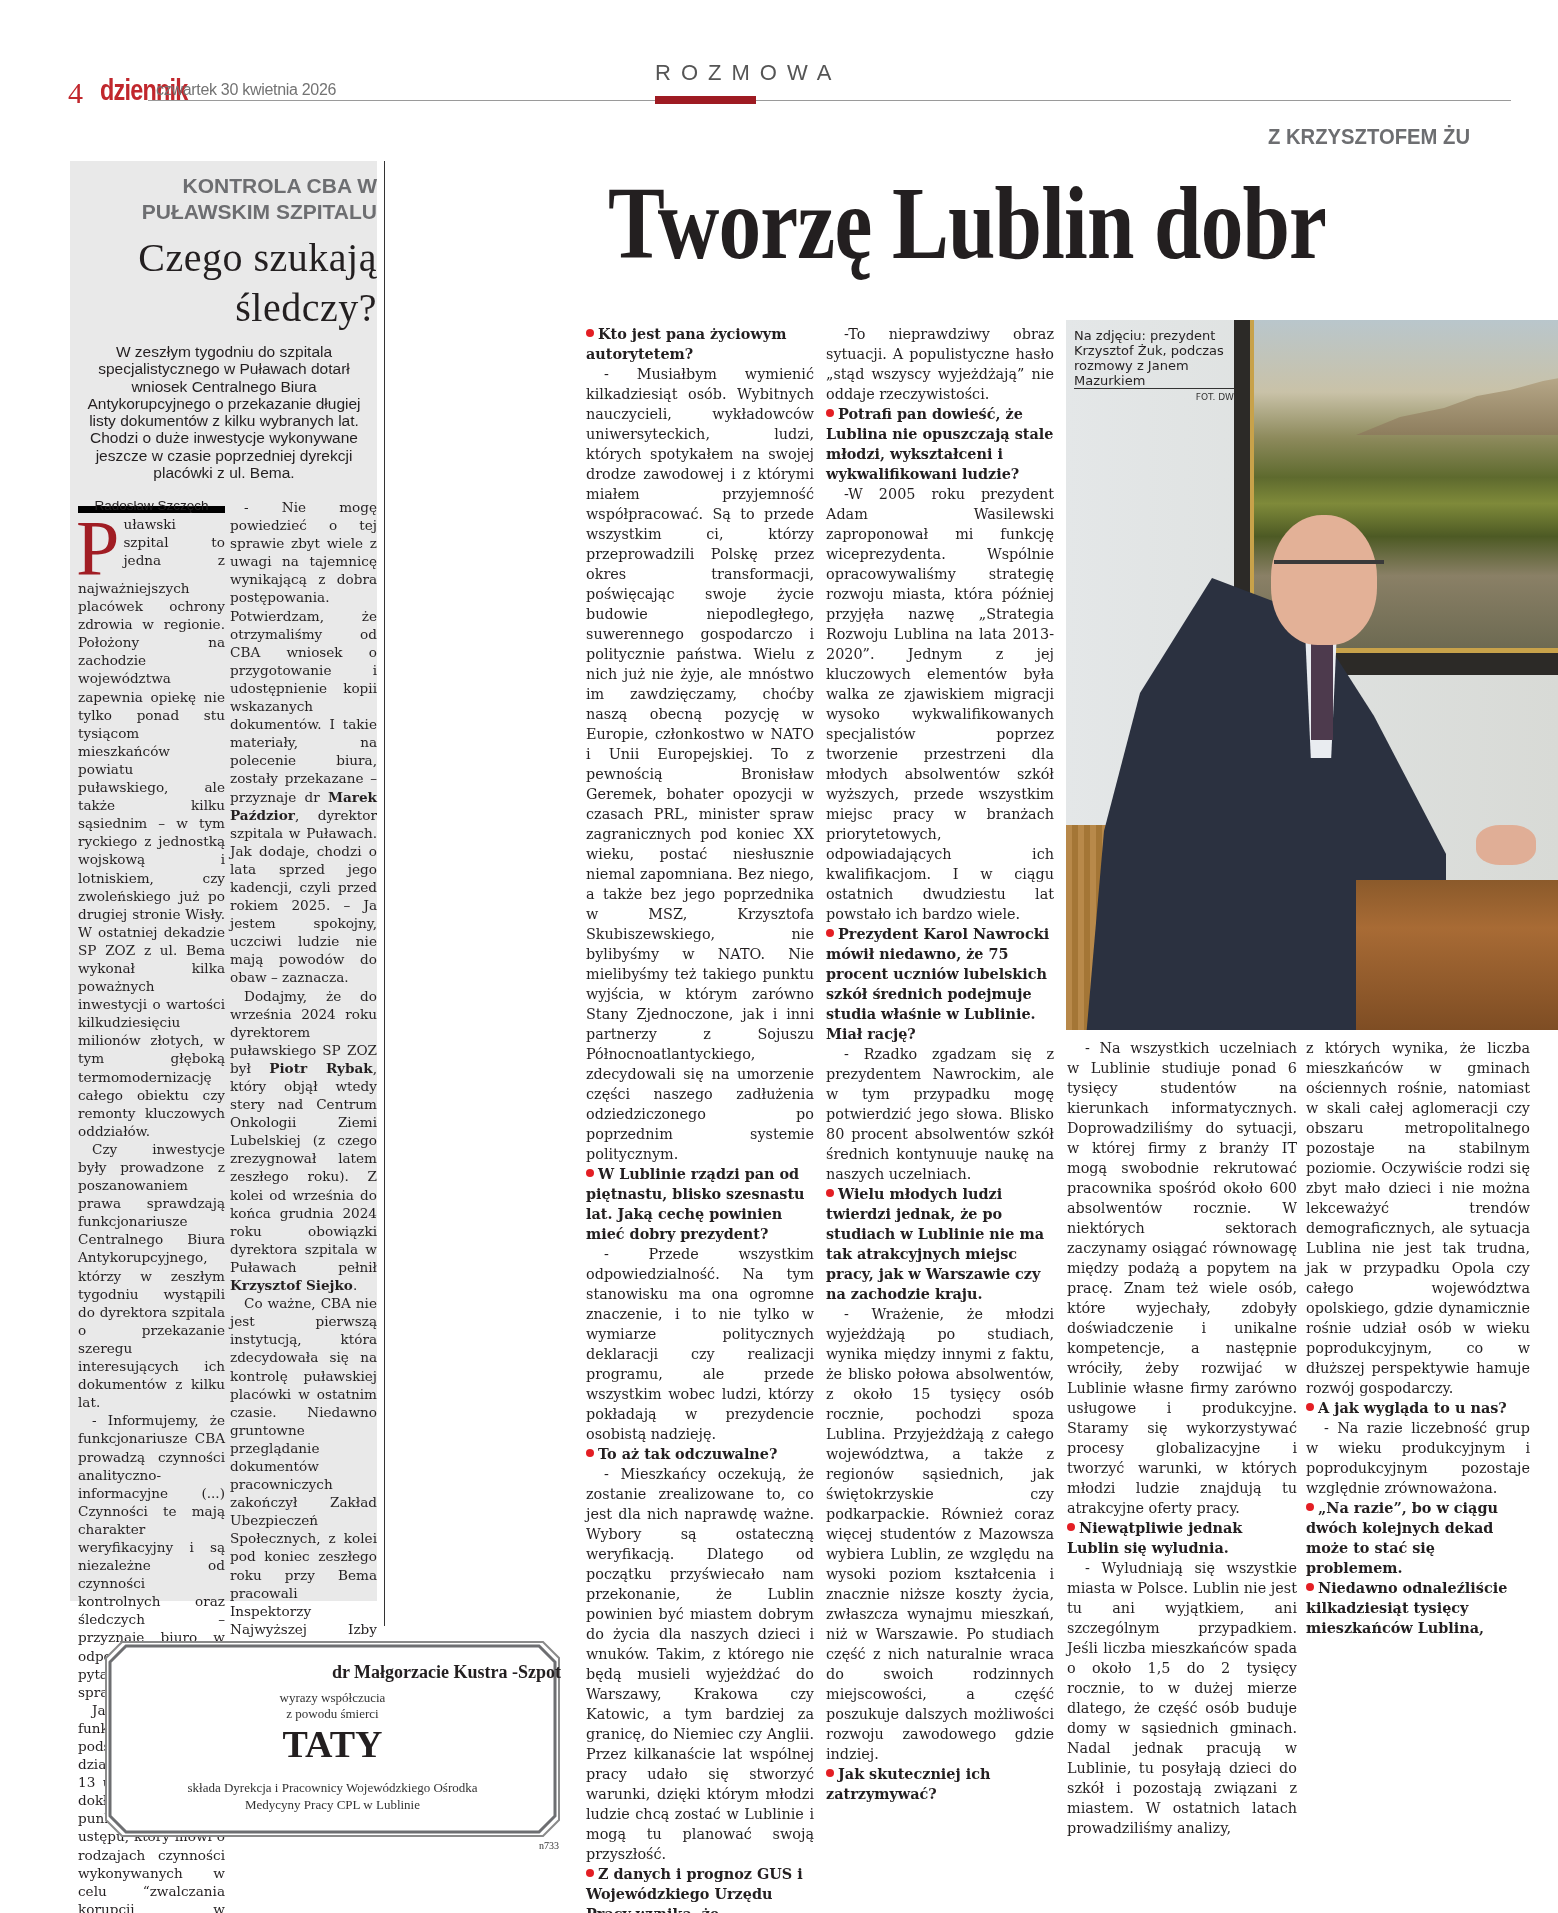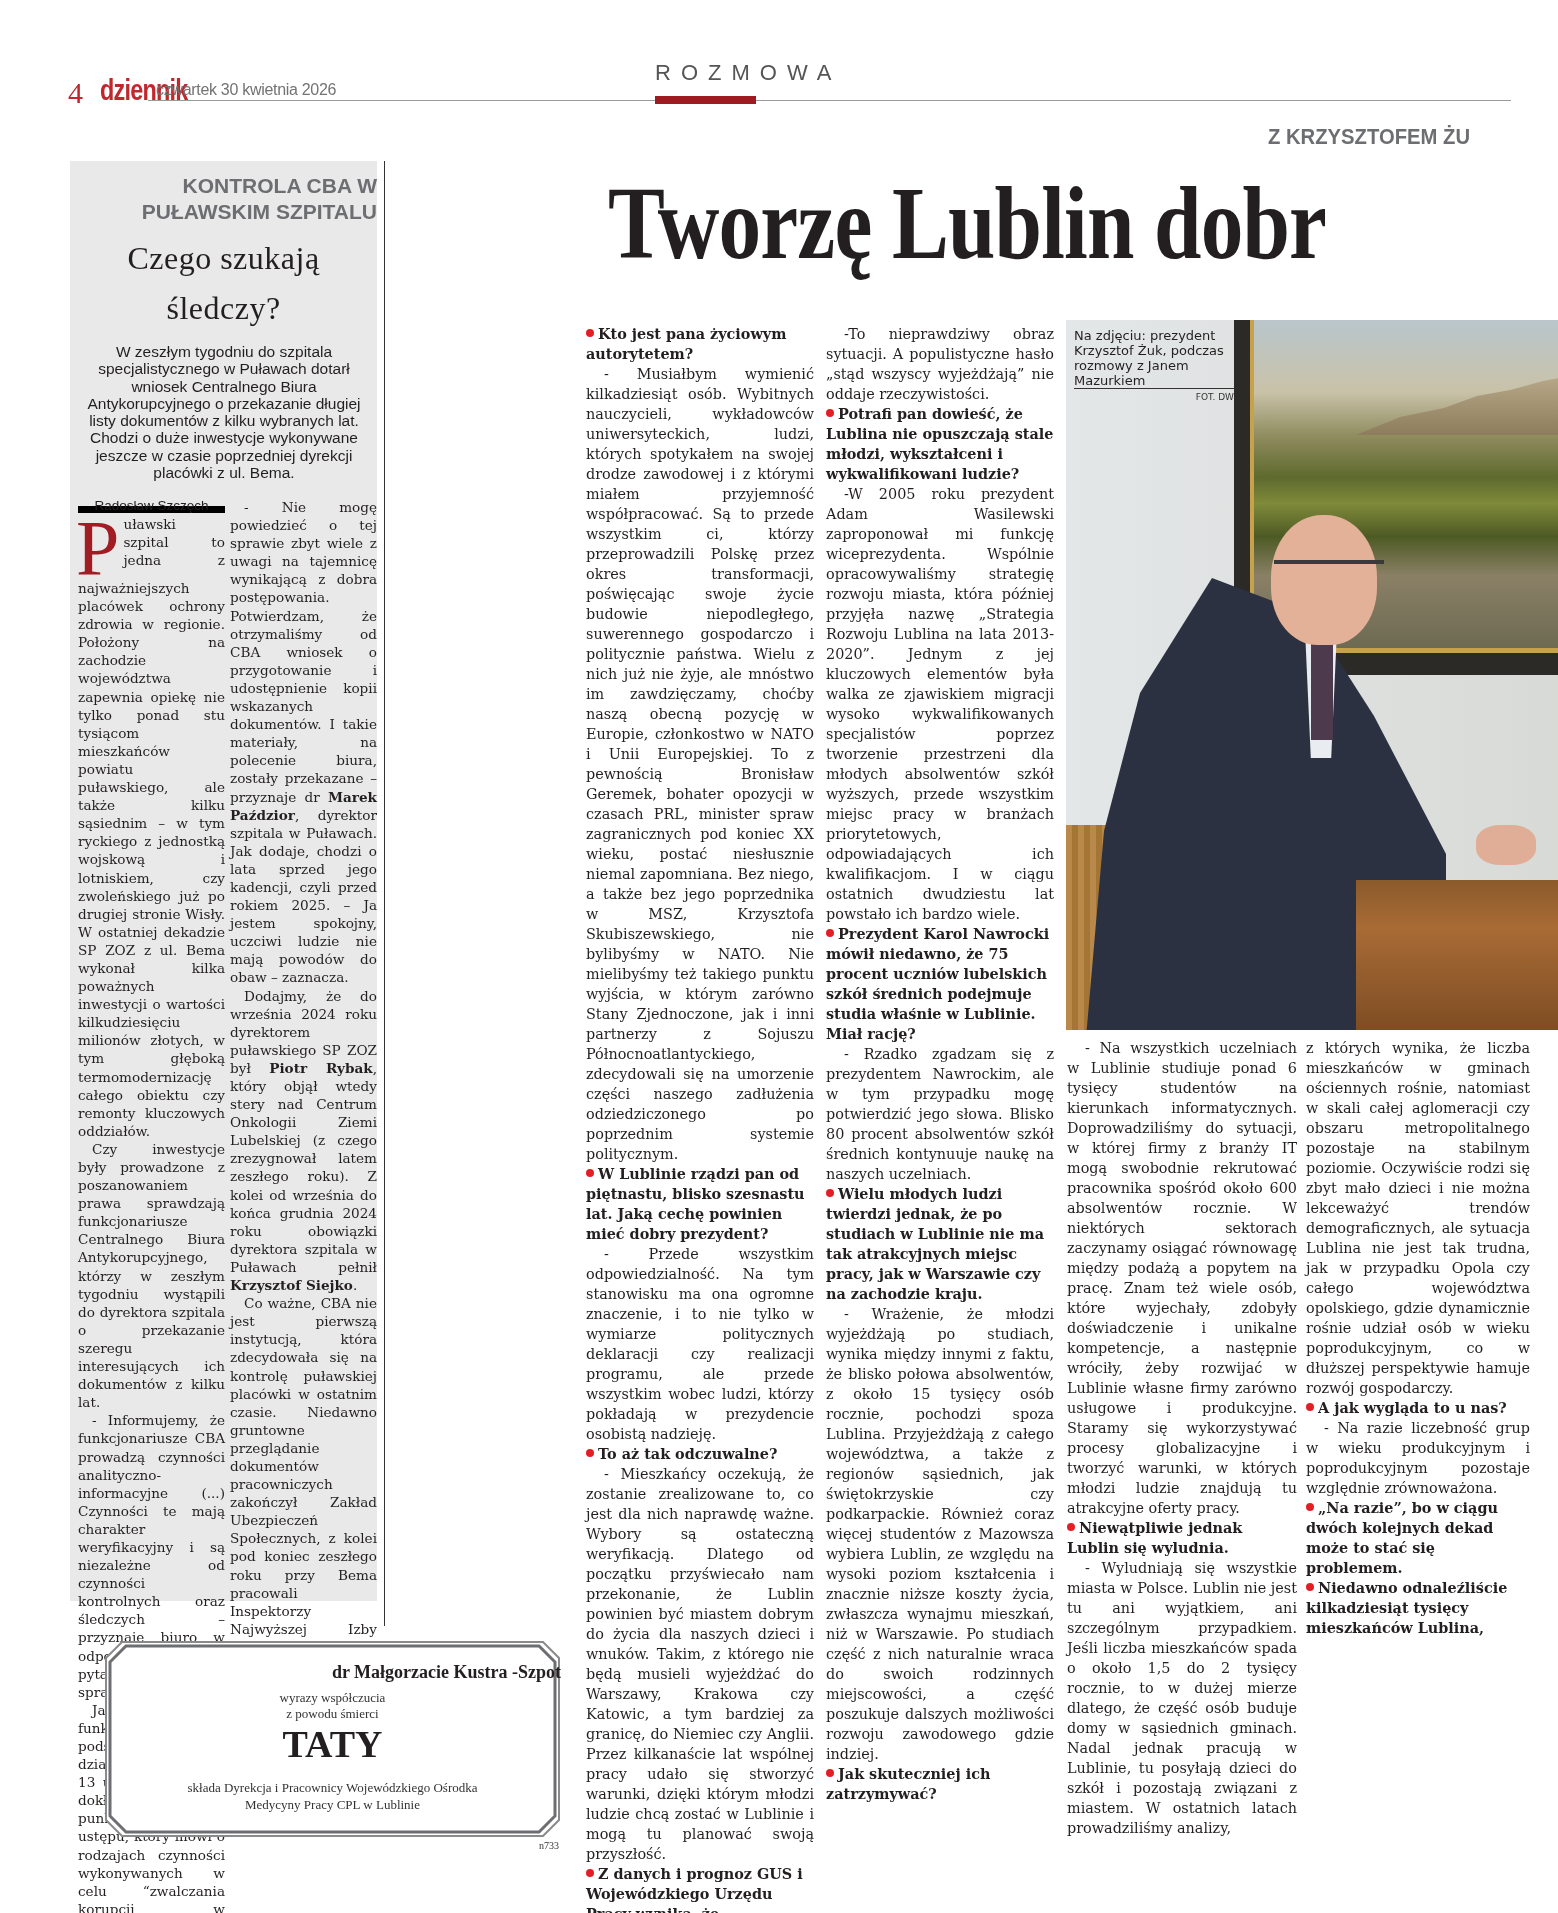--- a/index.html
+++ b/index.html
@@ -14,21 +14,21 @@
   .hdr .rule { position: absolute; left: 148px; top: 40px; width: 1363px; height: 1px; background: #9a9a9a; }
   .hdr .section { position: absolute; left: 655px; top: 0px; font-family: "Liberation Sans", sans-serif; font-size: 22px; letter-spacing: 10px; color: #555; }
   .hdr .section-bar { position: absolute; left: 655px; top: 36px; width: 101px; height: 8px; background: #9e1b22; }
 
   
   .vdivider { position: absolute; left: 384px; top: 161px; width: 1px; height: 1465px; background: #333; }
 
   
   .side { position: absolute; left: 70px; top: 161px; width: 307px; height: 1440px; background: #e9e9e9; }
   .side .kicker { position: absolute; left: 0; top: 12px; width: 307px; text-align: right; font-family: "Liberation Sans", sans-serif; font-weight: bold; font-size: 21px; line-height: 26px; color: #6d6e71; }
-  .side .title { position: absolute; left: 0; top: 72px; width: 307px; text-align: center; font-family: "Liberation Serif", serif; font-size: 32px; line-height: 50px; color: #231f20; font-weight: normal; letter-spacing: 0.5px; }
+  .side .title { position: absolute; left: 0; top: 72px; width: 307px; text-align: right; font-family: "Liberation Serif", serif; font-size: 40px; line-height: 50px; color: #231f20; font-weight: normal; letter-spacing: 0.5px; }
   .side .lead { position: absolute; left: 14px; top: 182px; width: 280px; text-align: center; font-family: "Liberation Sans", sans-serif; font-size: 15.5px; line-height: 17.3px; color: #231f20; }
   .side .byline-row { position: absolute; left: 8px; top: 334px; width: 147px; height: 18px; border-bottom: 7px solid #000000; text-align: center; }
   .side .byline { font-family: "Liberation Sans", sans-serif; font-size: 13.5px; color: #231f20; }
   .side .col { position: absolute; top: 354px; width: 147px; font-size: 13.6px; line-height: 18.1px; text-align: justify; hyphens: manual; }
   .side .col.c1 { left: 8px; }
   .side .col.c2 { left: 160px; top: 337px; }
   .side p { text-indent: 14px; }
   .side p.noindent { text-indent: 0; }
   .dropcap { float: left; font-family: "Liberation Serif", serif; font-size: 78px; line-height: 62px; color: #a11d24; margin: 2px 4px 0 -2px; }
   .b { font-weight: bold; }

